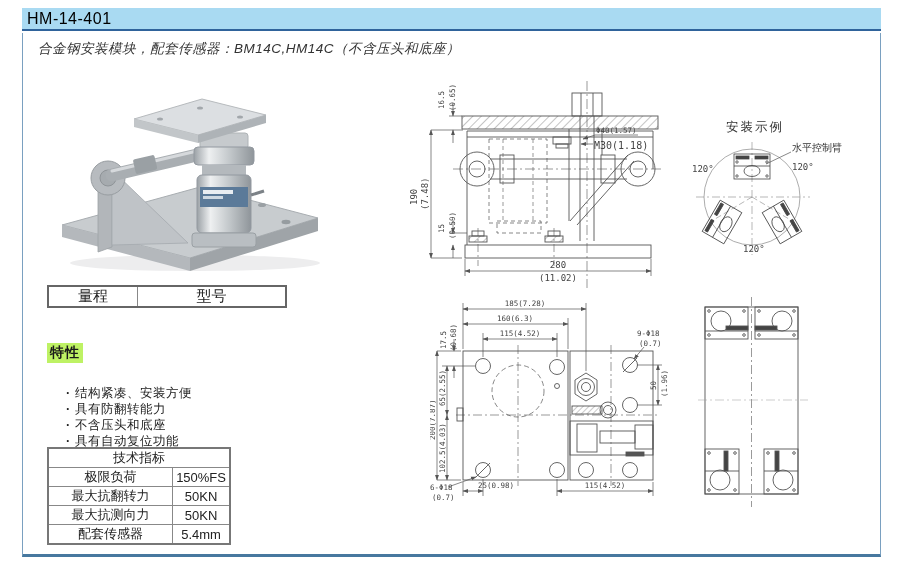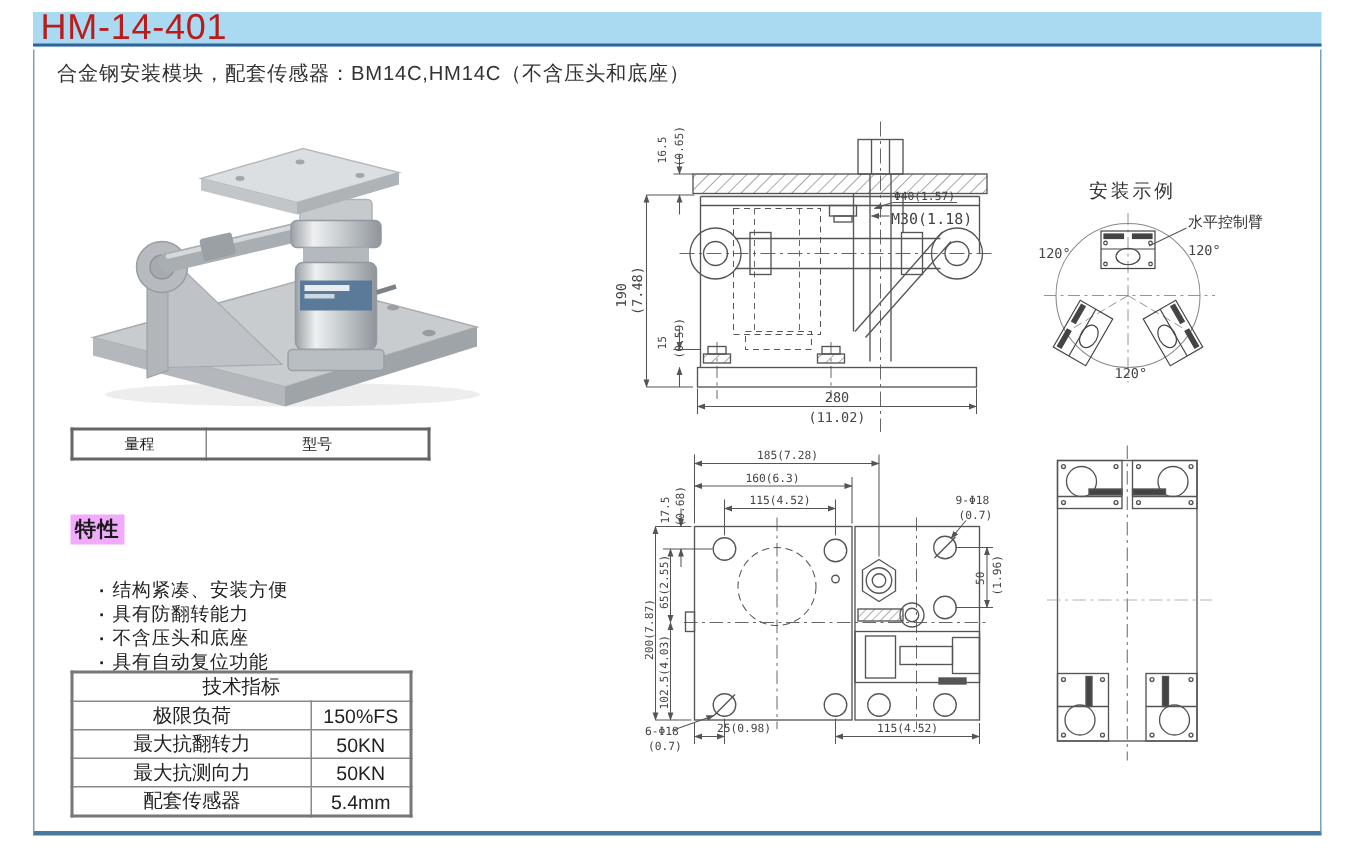--- a/index.html
+++ b/index.html
@@ -5,52 +5,52 @@
   html,body{margin:0;padding:0;}
   body{
     width:902px;height:573px;position:relative;background:#ffffff;
     font-family:"Liberation Sans", sans-serif;color:#333;overflow:hidden;
   }
   .header-bar{
     position:absolute;left:22px;top:8px;width:859px;height:23px;
     background:#a9daf2;border-bottom:2px solid #2f639b;box-sizing:border-box;
   }
   .header-bar .title{
-    font-size:24px;line-height:21px;color:#b91c1c;padding-left:5px;letter-spacing:.5px;
+    font-size:16px;line-height:21px;color:#000000;padding-left:5px;letter-spacing:.5px;
   }
   .content-box{
     position:absolute;left:22px;top:33px;width:859px;height:524px;box-sizing:border-box;
     border-left:1px solid #7aa0c0;border-right:1px solid #7aa0c0;border-bottom:3px solid #47789f;
   }
   .subtitle{
-    position:absolute;left:38px;top:40px;font-size:13.5px;color:#333;letter-spacing:.5px;
+    position:absolute;left:38px;top:40px;font-size:13.5px;color:#333;letter-spacing:.5px;font-style:italic;
   }
   .photo{position:absolute;left:50px;top:75px;width:280px;height:200px;}
   .sideview{position:absolute;left:405px;top:73px;width:290px;height:225px;}
   .install{position:absolute;left:690px;top:100px;width:190px;height:165px;}
   .planview{position:absolute;left:430px;top:293px;width:250px;height:215px;}
   .beamview{position:absolute;left:698px;top:295px;width:110px;height:235px;}
 
   table{border-collapse:collapse;font-size:13px;color:#222;text-align:center;}
   .range-table{position:absolute;left:47px;top:285px;width:240px;border:2px solid #666;}
   .range-table th,.range-table td{border:1px solid #888;height:18px;font-weight:normal;padding:0 4px;}
-  .range-table th{font-size:10px;margin-left:40px;}
+  .range-table th{font-size:15px;margin-left:40px;}
   .range-table .c1{width:80px;}
 
   .feat-heading{
-    position:absolute;left:47px;top:343px;background:#f0abfc;color:#1a1a1a;
+    position:absolute;left:47px;top:343px;background:#bef264;color:#1a1a1a;
     font-size:14px;font-weight:bold;padding:1px 3px;letter-spacing:1px;
   }
   .feat-list{
     position:absolute;left:46px;top:368px;margin:18px;padding:0;list-style:none;
     font-size:12.5px;line-height:16px;color:#222;letter-spacing:.5px;font-family:Liberation Mono, monospace;
   }
   .feat-list li::before{content:"·";font-weight:bold;margin-right:3px;}
 
-  .spec-table{position:absolute;left:47px;top:447px;width:228px;border:2px solid #777;}
+  .spec-table{position:absolute;left:47px;top:447px;width:184px;border:2px solid #777;}
   .spec-table td,.spec-table th{border:1px solid #888;height:17.5px;font-weight:normal;padding:0 3px;}
   .spec-table .lbl{width:152px;}
 
   svg text{fill:#444;}
   .dimtxt{font-family:"DejaVu Sans Mono", monospace;font-size:9px;}
   .dimtxt8{font-family:"DejaVu Sans Mono", monospace;font-size:7.5px;}
   .cjk{font-family:"Liberation Sans", sans-serif;fill:#333;}
 </style>
 </head>
 <body>

